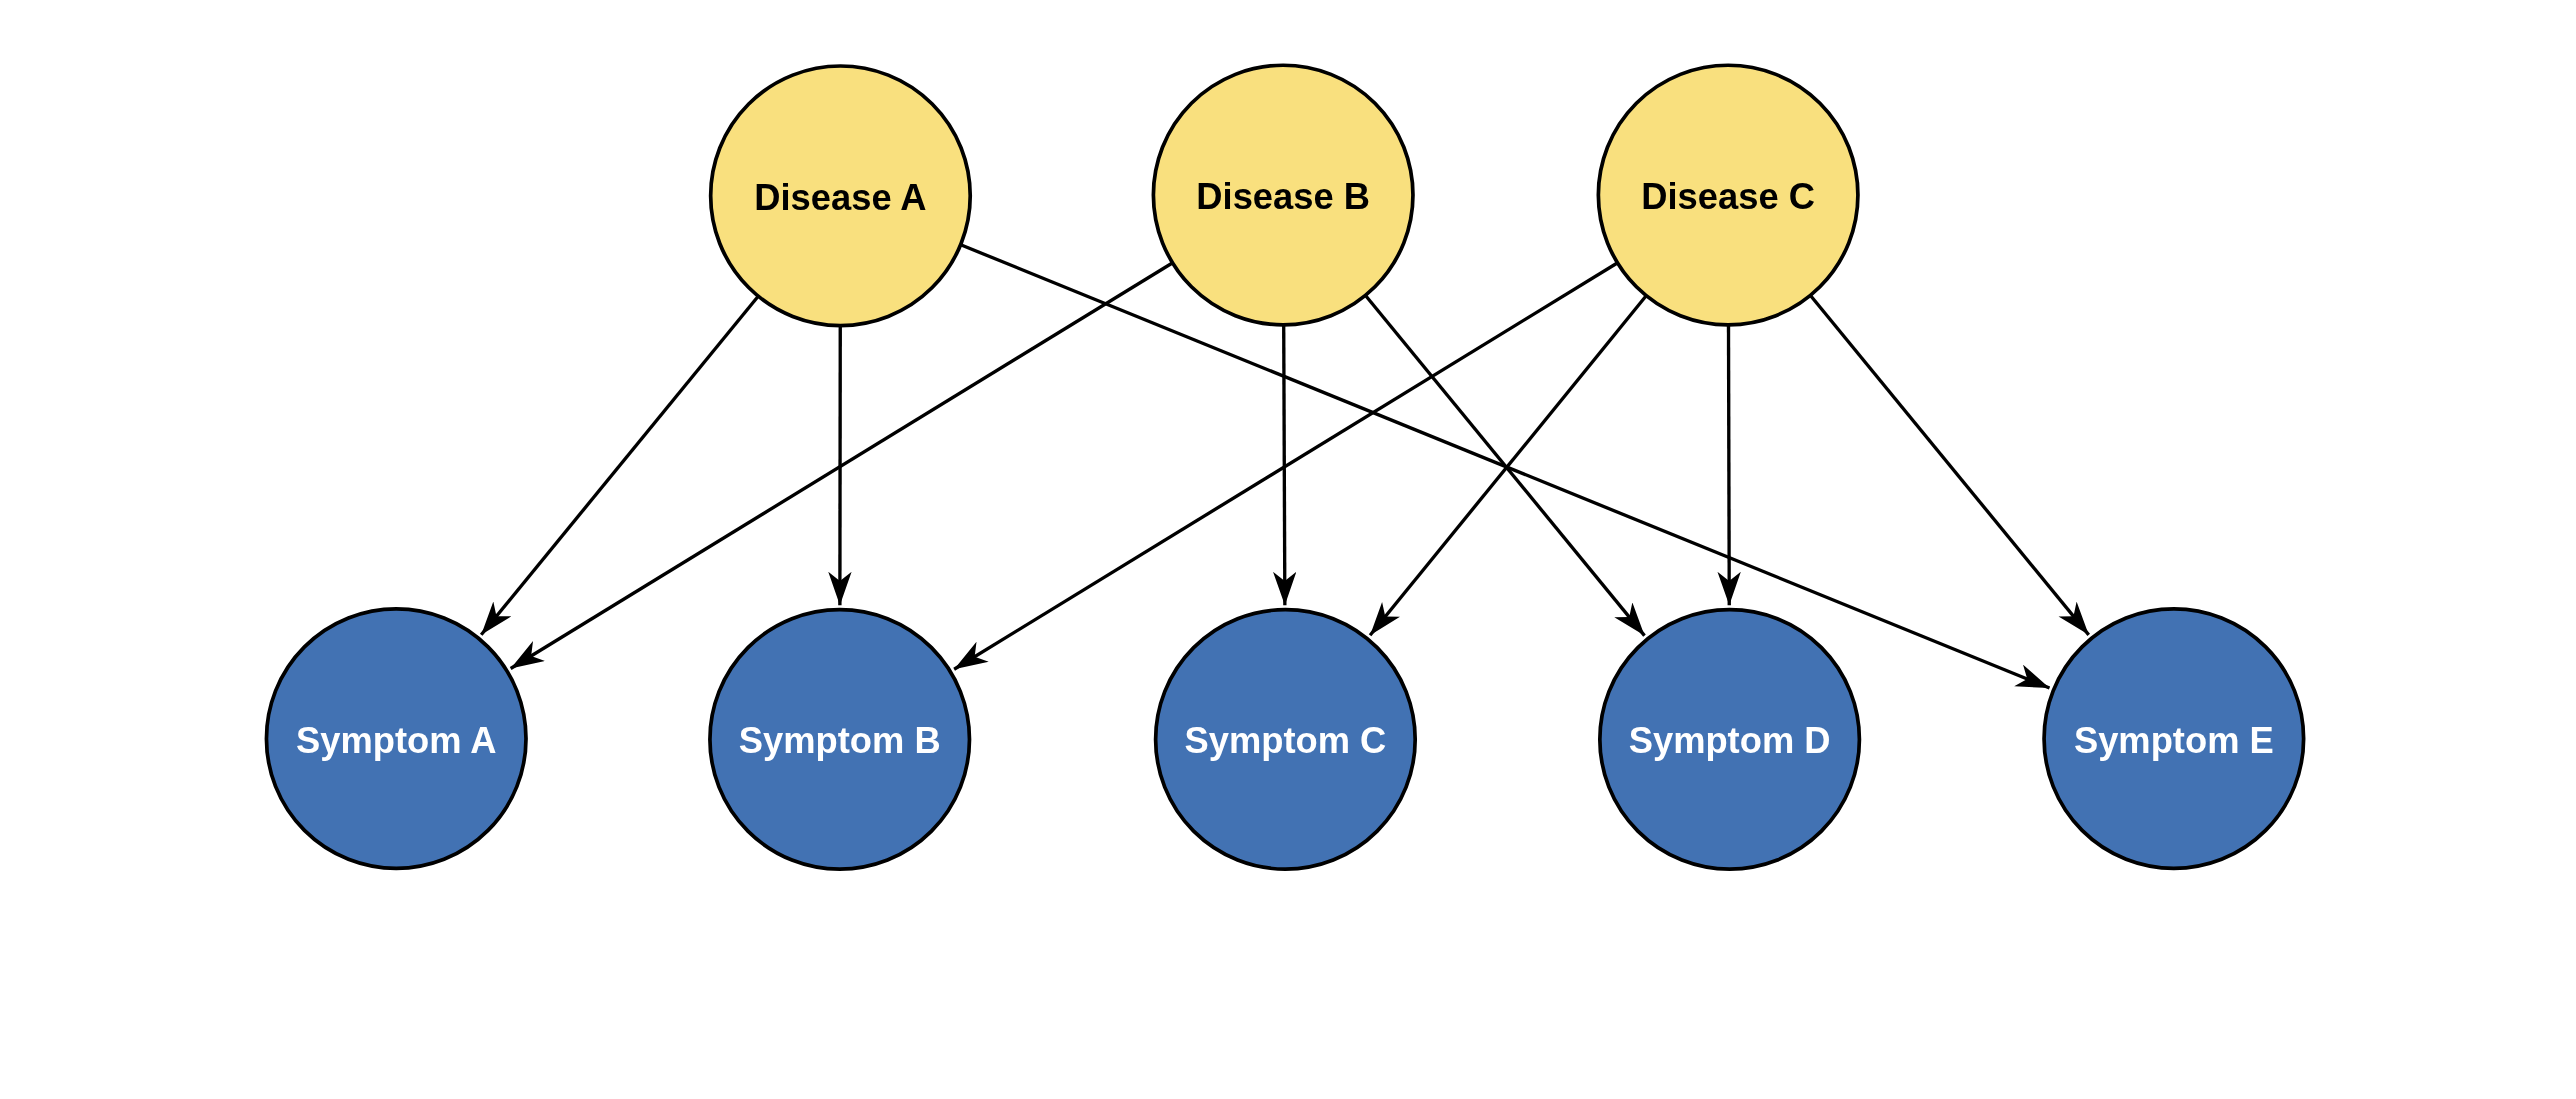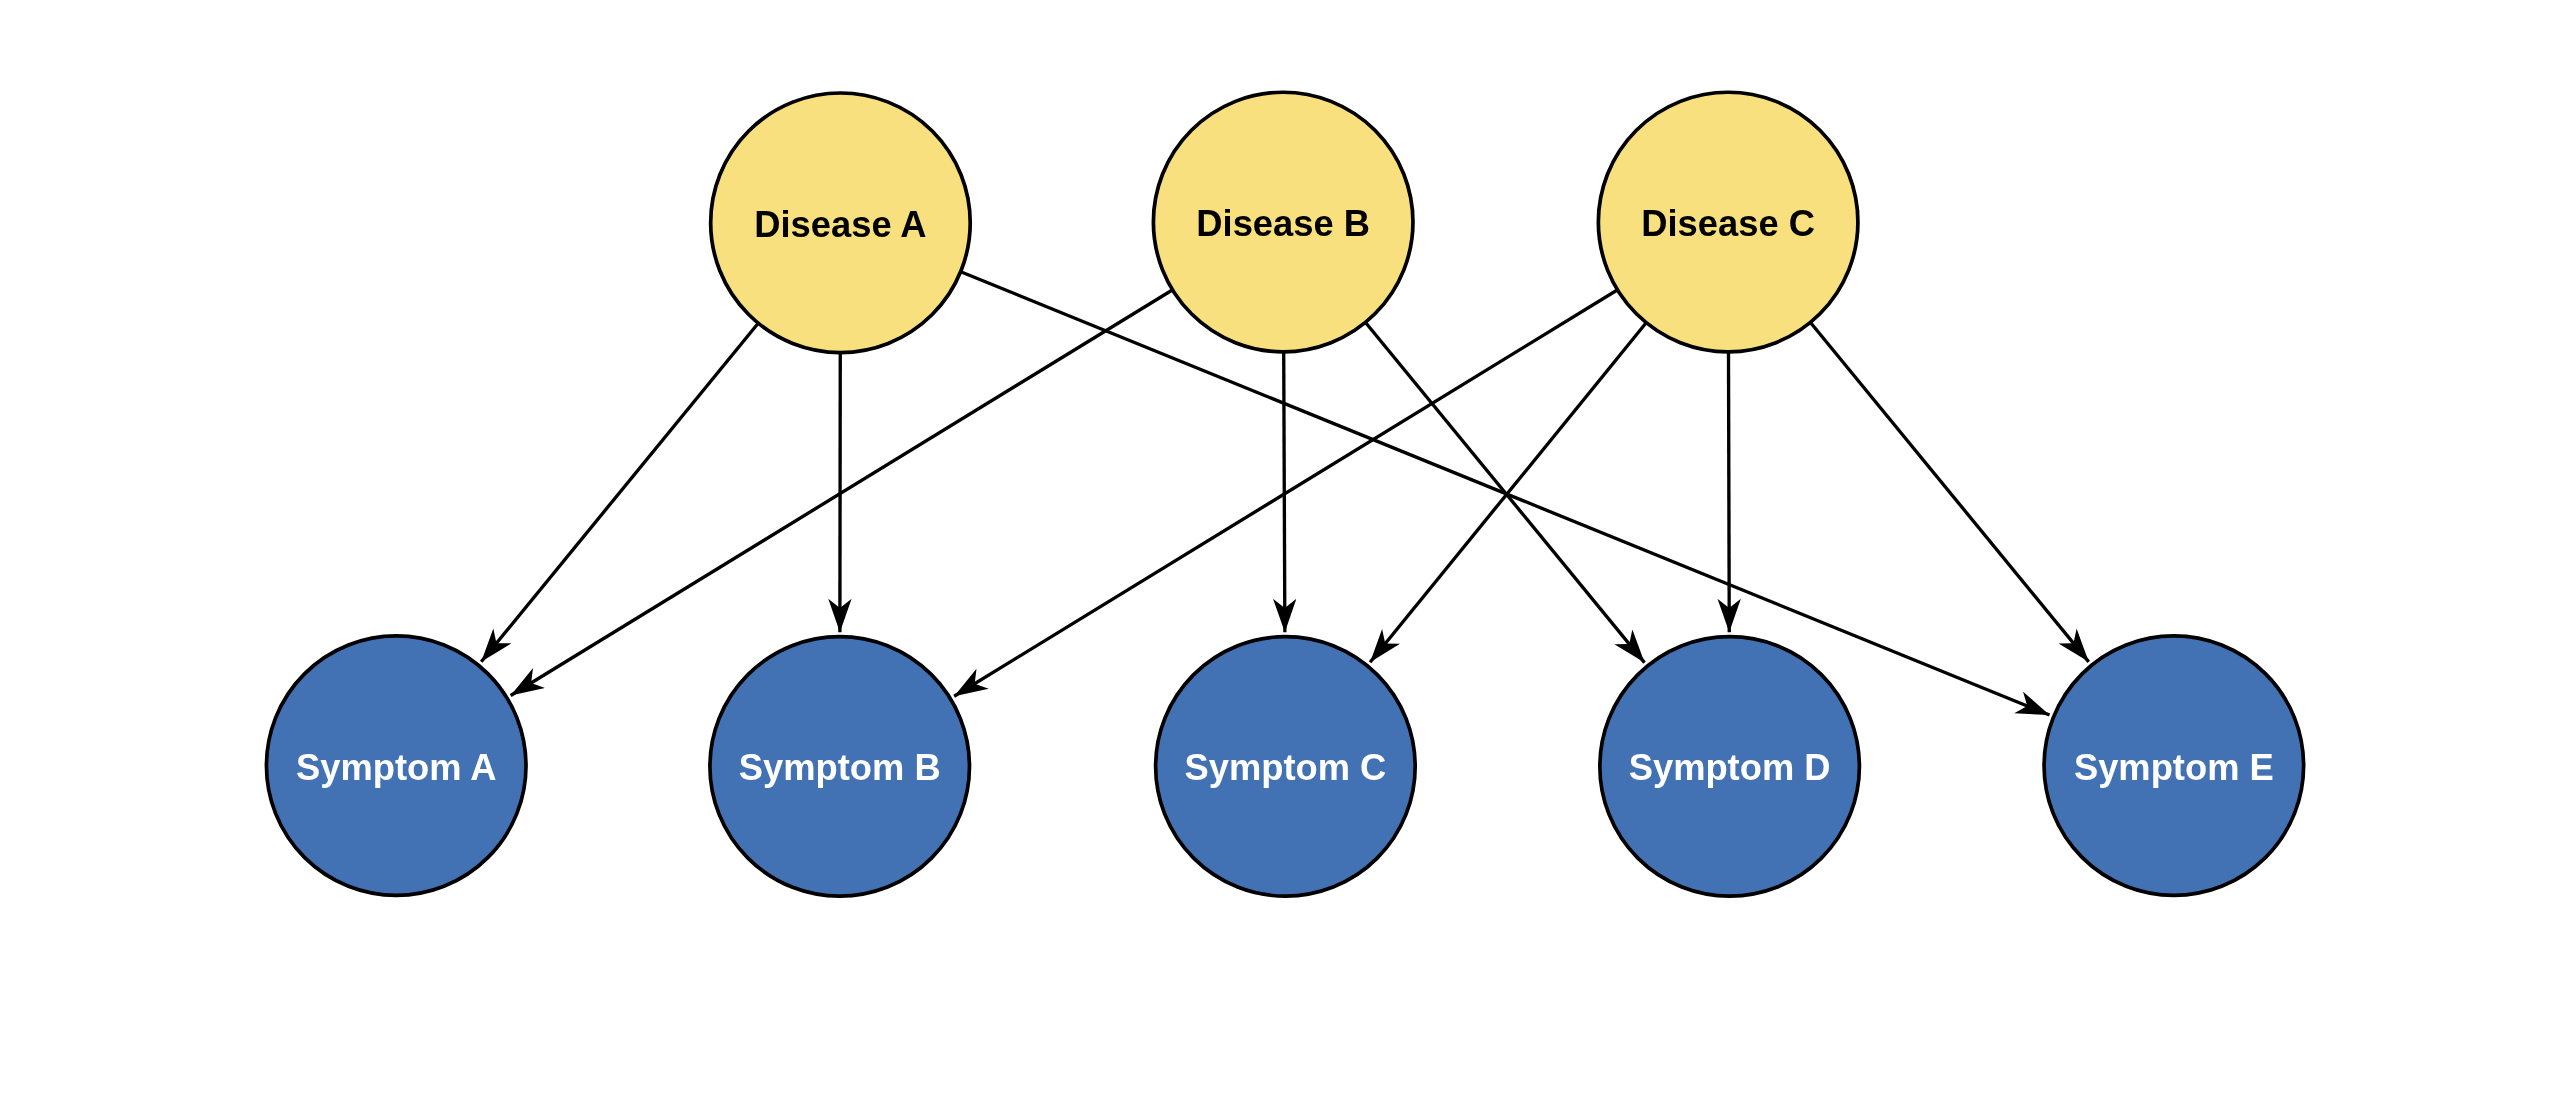--- a/index.html
+++ b/index.html
@@ -5,21 +5,20 @@
   html, body {
     margin: 0;
     padding: 0;
     background: #ffffff;
   }
   .stage {
     width: 2576px;
     height: 927px;
     background: #737373;
     overflow: hidden;
-    margin-top: 27px;
   }
   .stage svg {
     display: block;
     width: 100%;
     height: 100%;
   }
   .node-label {
     font-family: "Liberation Sans", "DejaVu Sans", sans-serif;
     font-weight: bold;
   }

